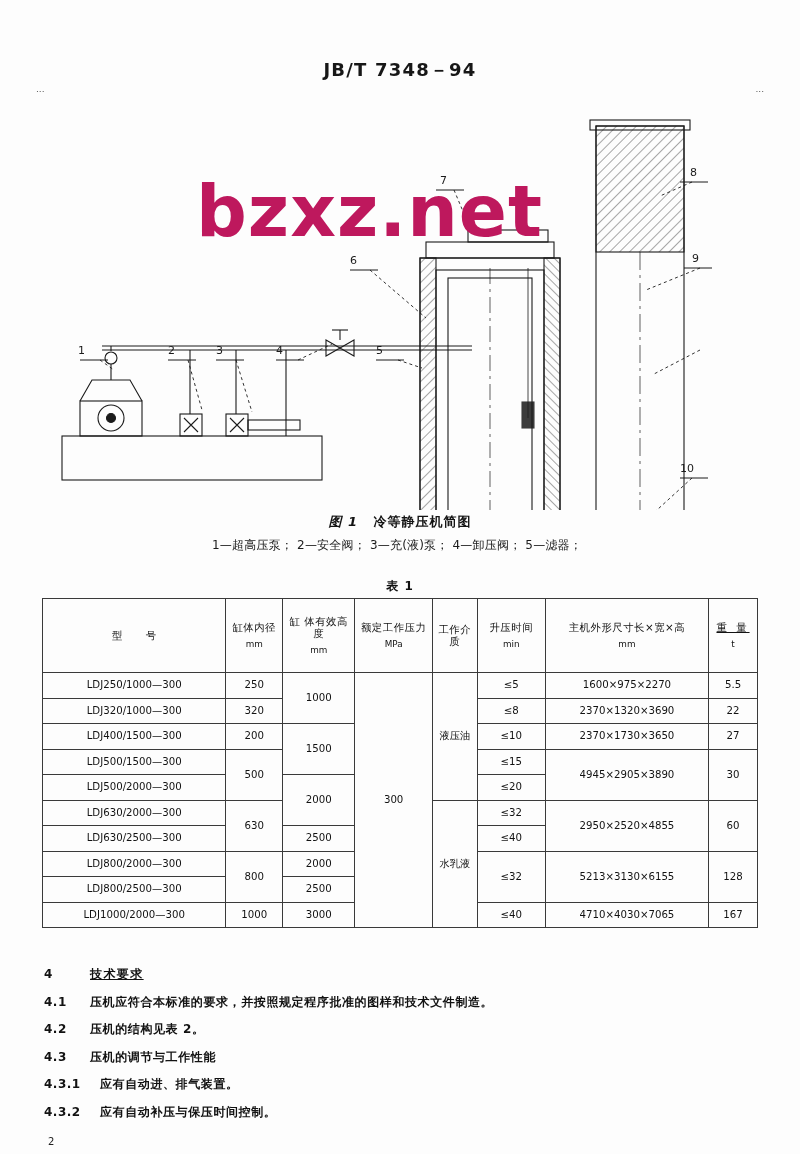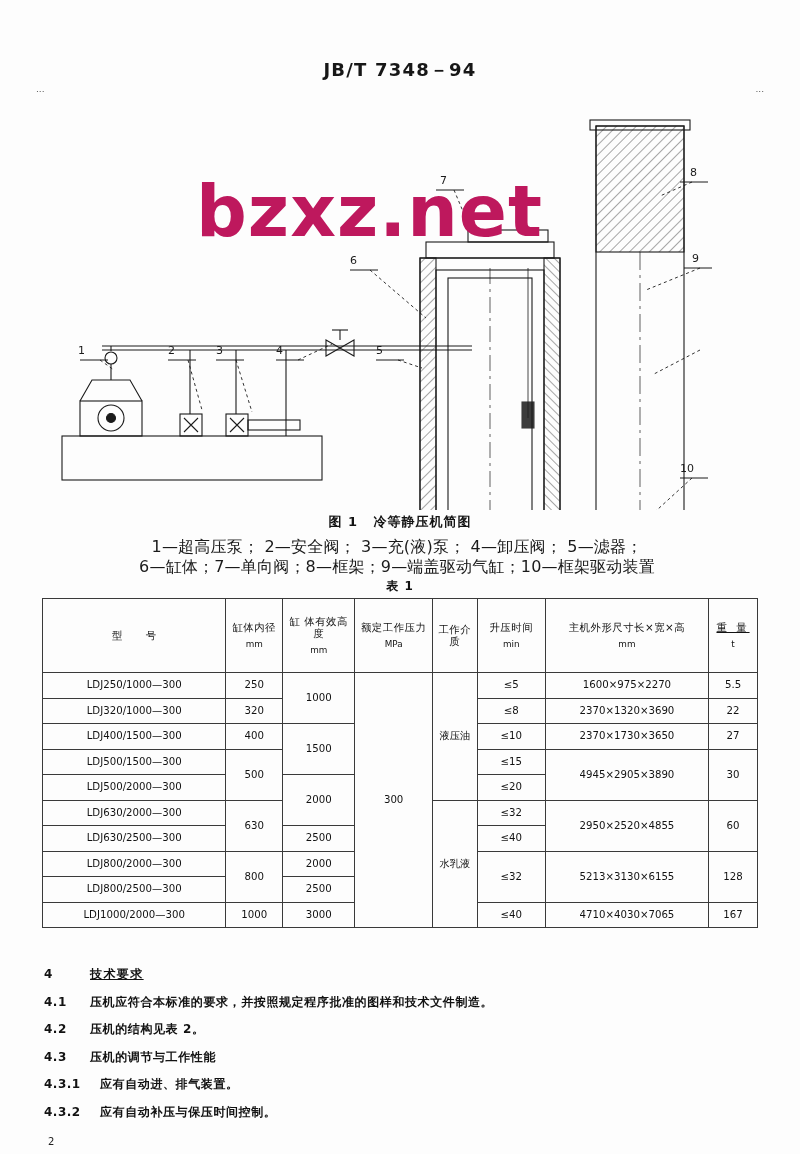--- a/index.html
+++ b/index.html
@@ -51,25 +51,25 @@
     margin-top: 36px;
   }
 
   .fig-caption {
     position: absolute; top: 513px; left: 0; right: 0;
     text-align: center;
     font-size: 13px; font-weight: bold;
     letter-spacing: 1px;
     color: #131313;
   }
-  .fig-caption .num { margin-right: 10px; }
+  .fig-caption .num { margin-right: 10px; font-style: italic; }
   .fig-legend {
     position: absolute; left: 0; right: 6px;
     text-align: center;
-    font-size: 16px;
+    font-size: 12px;
     letter-spacing: .2px;
     color: #1a1a1a;
   }
   .fig-legend.l1 { top: 537px; }
   .fig-legend.l2 { top: 557px; }
 
   
   .table-title {
     position: absolute; top: 578px; left: 0; right: 0;
     text-align: center;
@@ -273,21 +273,20 @@
         <text x="640" y="354">10</text>
       </g>
     </svg>
   </div>
 
   <div class="fig-caption">
     <span class="num">图 1</span>
     <span>冷等静压机简图</span>
   </div>
   <div class="fig-legend l1">1—超高压泵；  2—安全阀；  3—充(液)泵；  4—卸压阀；  5—滤器；</div>
-  <div class="fig-legend l2">6—缸体；7—单向阀；8—框架；9—端盖驱动气缸；10—框架驱动装置</div>
 
   <div class="table-title">表 1</div>
 
   <table class="spec">
     <thead>
       <tr>
         <th class="col-model">
           <span class="spread">型        号</span>
         </th>
         <th class="col-bore">
@@ -332,21 +331,21 @@
       </tr>
       <tr>
         <td>LDJ320/1000—300</td>
         <td>320</td>
         <td>≤8</td>
         <td>2370×1320×3690</td>
         <td>22</td>
       </tr>
       <tr>
         <td>LDJ400/1500—300</td>
-        <td>400</td>
+        <td>200</td>
         <td rowspan="2">1500</td>
         <td>≤10</td>
         <td>2370×1730×3650</td>
         <td>27</td>
       </tr>
       <tr>
         <td>LDJ500/1500—300</td>
         <td rowspan="2">500</td>
         <td>≤15</td>
         <td rowspan="2">4945×2905×3890</td>

